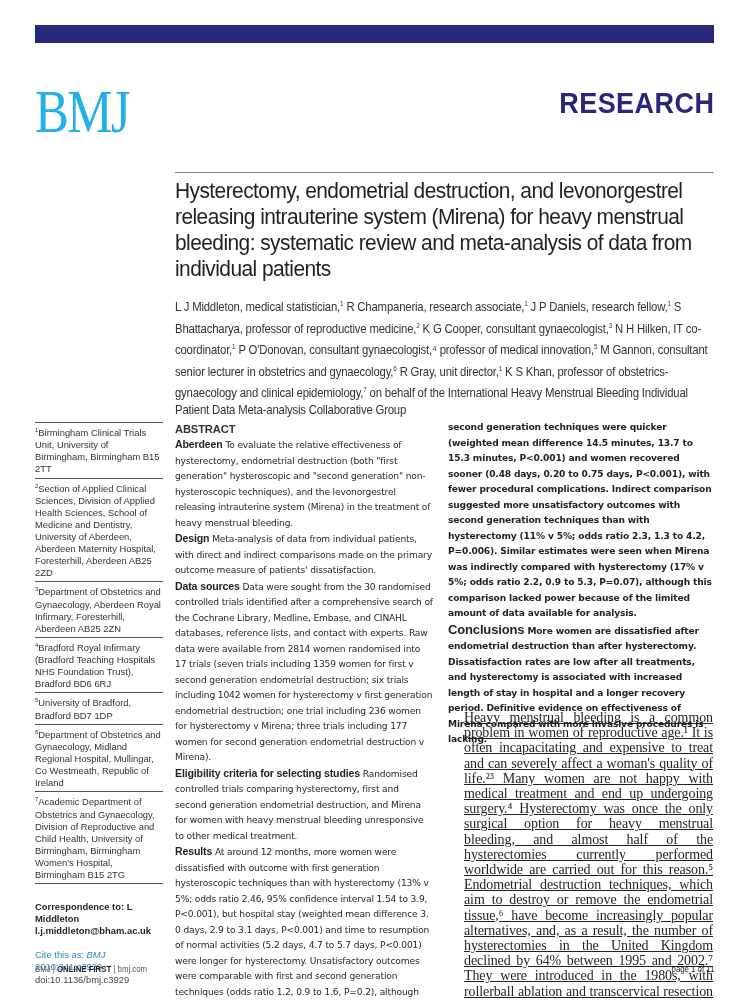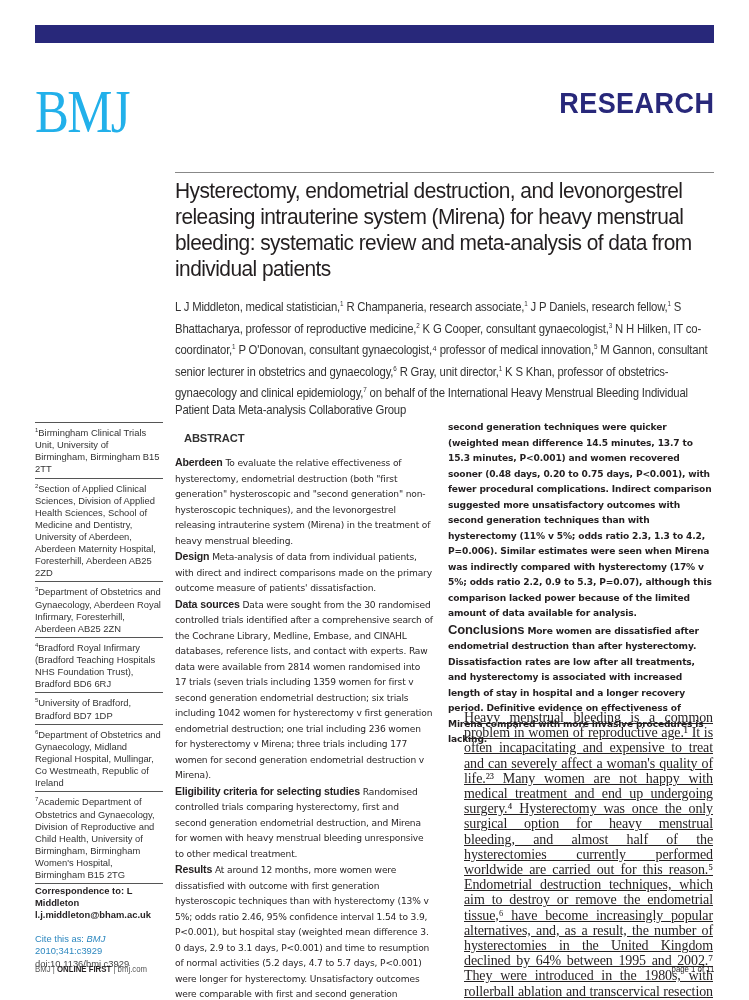--- a/index.html
+++ b/index.html
@@ -7,25 +7,25 @@
   .topbar { position:absolute; left:35px; top:25px; width:679px; height:18px; background:#28287a; }
   .logo { position:absolute; left:35px; top:80px; font-family:"Liberation Serif", serif; font-size:62px; color:#22b0ea; letter-spacing:-2px; line-height:1; transform:scaleX(0.82); transform-origin:left top; }
   .section-label { position:absolute; right:35px; top:86px; font-family:"Liberation Sans", sans-serif; font-weight:bold; font-size:30px; color:#28287a; letter-spacing:0.5px; transform:scaleX(0.9); transform-origin:right top; }
   .title-rule { position:absolute; left:175px; top:172px; width:539px; height:1px; background:#888; }
   .title { position:absolute; left:175px; top:178px; width:545px; font-family:"Liberation Sans", sans-serif; font-size:22.5px; line-height:26px; color:#231f20; letter-spacing:-0.6px; transform:scaleX(0.93); transform-origin:left top; width:586px; }
   .authors { position:absolute; left:175px; top:295px; width:600px; font-family:"Liberation Sans", sans-serif; font-size:12.6px; line-height:17.3px; color:#333; transform:scaleX(0.9); transform-origin:left top; letter-spacing:-0.2px; }
   .authors sup { font-size:7px; }
   .affil { position:absolute; left:35px; top:422px; width:128px; font-family:"Liberation Sans", sans-serif; font-size:9.4px; line-height:12.1px; color:#333; }
   .affil .item { border-top:1px solid #555; padding:1px 0 2px 0; }
   .affil .item sup { font-size:6px; }
-  .affil .corr { border-top:1px solid #555; padding-top:1px; font-weight:bold; color:#231f20; }
+  .affil .corr { border-top:1px solid #555; padding-top:17px; font-weight:bold; color:#231f20; }
   .affil .cite { margin-top:12px; color:#2c87bf; }
   .affil .doi { color:#444; }
   .abstract { position:absolute; left:175px; top:422px; width:258px; font-family:"DejaVu Sans", sans-serif; font-size:9.1px; line-height:15.5px; color:#231f20; letter-spacing:-0.15px; }
-  .abstract h3, .intro h3 { margin:9px; font-family:"Liberation Sans", sans-serif; font-weight:bold; font-size:11.2px; color:#333; line-height:15px; }
+  .abstract h3, .intro h3 { margin:0; font-family:"Liberation Sans", sans-serif; font-weight:bold; font-size:11.2px; color:#333; line-height:15px; }
   .abstract p { margin:0; }
   .abstract b { font-family:"Liberation Sans", sans-serif; font-size:10.6px; }
   .abstract-cont { position:absolute; left:448px; top:420px; width:264px; font-family:"DejaVu Sans", sans-serif; font-size:9.1px; line-height:15.5px; color:#231f20; letter-spacing:-0.15px;font-weight:bold; }
   .abstract-cont p { margin:0; }
   .abstract-cont b { font-family:"Liberation Sans", sans-serif; font-size:13px; }
   .intro { position:absolute; left:448px; top:708px; width:265px; }
   .intro p { margin:2px 0 0 16px; font-family:"Liberation Serif", serif; font-size:14px; line-height:15.2px; text-align:justify; color:#231f20; letter-spacing:-0.1px;text-decoration:underline; }
   .footer-left { position:absolute; left:35px; top:964px; font-family:"Liberation Sans", sans-serif; font-size:9.2px; color:#555; transform:scaleX(0.85); transform-origin:left top; }
   .footer-left b { color:#231f20; }
   .footer-right { position:absolute; right:35px; top:964px; font-family:"Liberation Sans", sans-serif; font-size:9.2px; color:#231f20; transform:scaleX(0.85); transform-origin:right top; }

